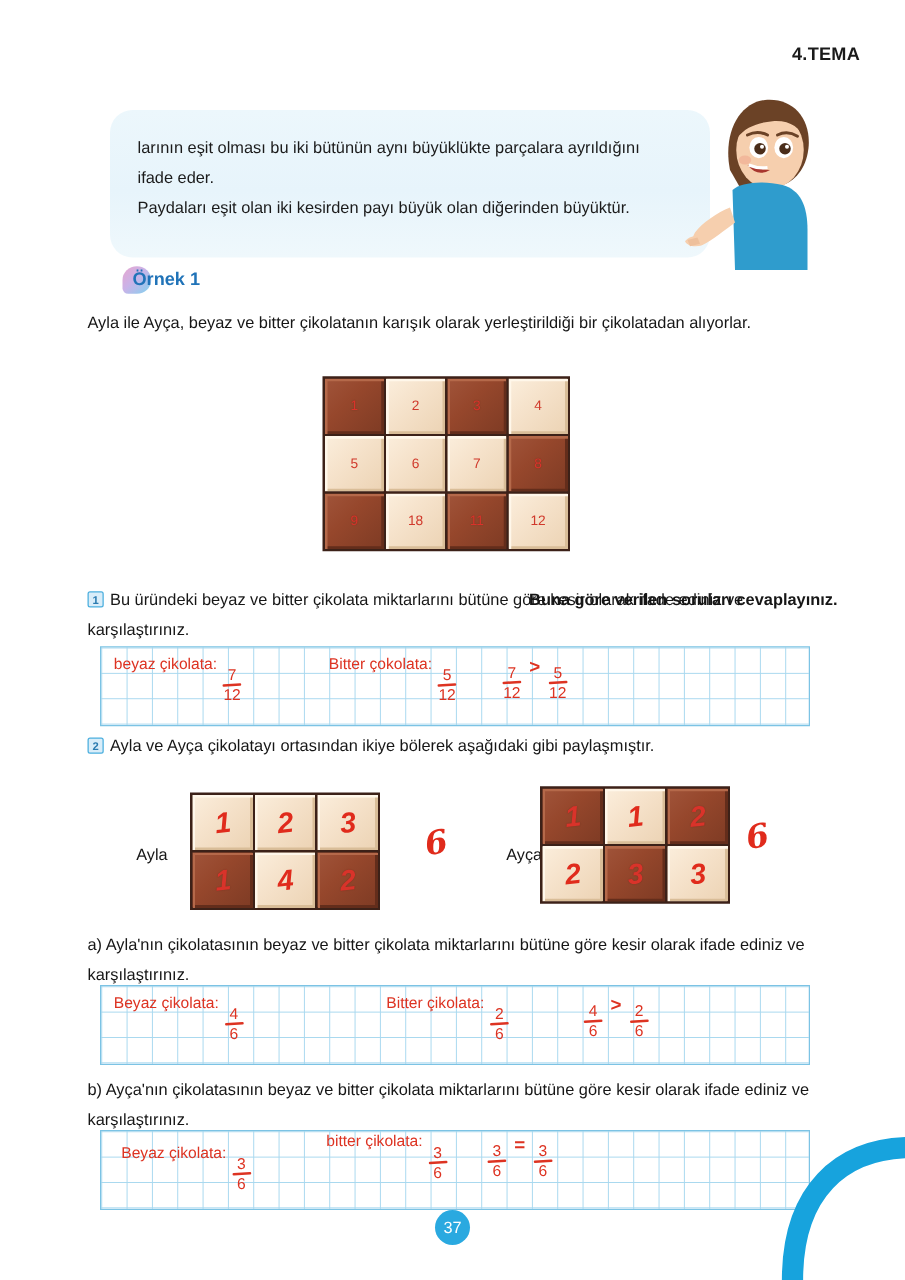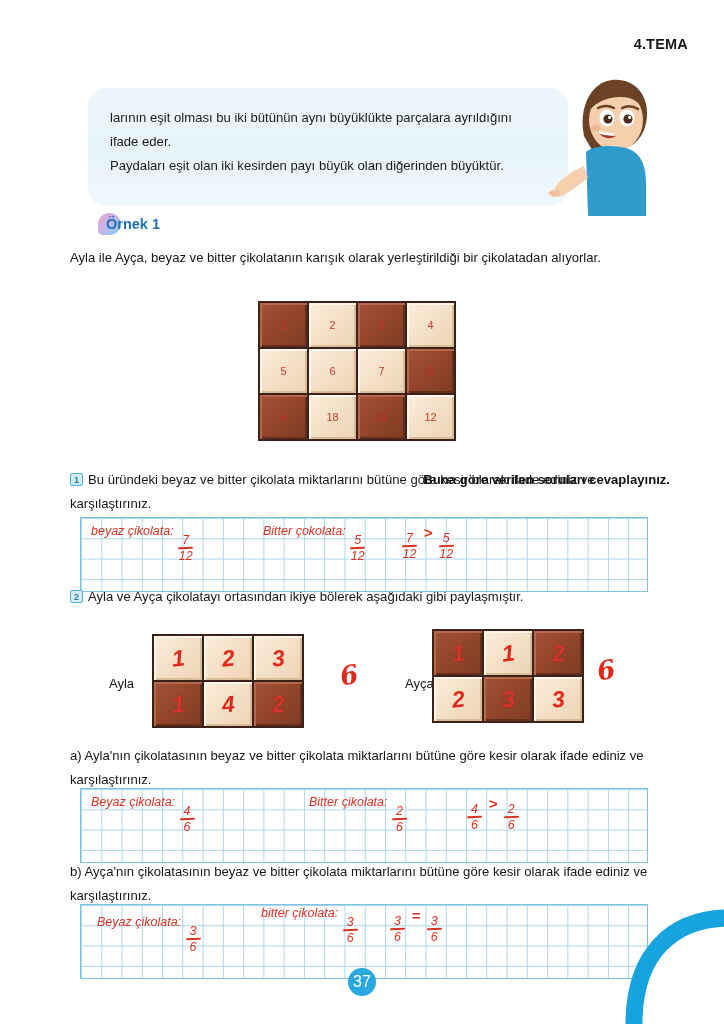--- a/index.html
+++ b/index.html
@@ -107,48 +107,47 @@
 
   .big6 {
     position: absolute; font-size: 26px; font-style: italic; font-weight: bold;
     color: #e02b1c; font-family: "DejaVu Serif", serif; transform: rotate(-10deg);
   }
   #six-ayla { left: 340px; top: 660px; }
   #six-ayca { left: 597px; top: 655px; }
 
   
   .gridtable {
-    position: absolute; left: 80px; width: 568px; height: 75px;
+    position: absolute; left: 80px; width: 568px; height: 64px;
     background-image:
       linear-gradient(to right, #a8d8ef 1px, transparent 1px),
       linear-gradient(to bottom, #a8d8ef 1px, transparent 1px);
     background-size: 20.28px 20.3px;
     border: 1px solid #7cc3e4;
-    font-style: italic;
   }
   .ans {
     position: absolute; color: #e0302080; color: #dd3322;
     font-size: 12.5px; white-space: nowrap;
     font-family: "Liberation Sans", sans-serif;
   }
   .frac {
     display: inline-flex; flex-direction: column; align-items: center;
     vertical-align: -9px; margin: 0 1px;
   }
   .frac .num { font-size: 12.5px; line-height: 12px; }
   .frac .bar { width: 15px; height: 1.6px; background: #dd3322; margin: 1px 0; border-radius: 2px; transform: rotate(-3deg); }
   .frac .den { font-size: 12.5px; line-height: 13px; }
   .cmp { font-size: 15px; font-weight: bold; margin: 0 2px; vertical-align: -5px; }
 
   
   .page-circle {
     position: absolute; left: 348px; top: 968px;
     width: 28px; height: 28px; border-radius: 50%;
     background: #2aa9e0; color: #fff;
-    font-size: 16px; text-align: center; line-height: 28px;
+    font-size: 13px; text-align: center; line-height: 28px;
   }
   .corner-arc {
     position: absolute; right: 0; bottom: 0;
     width: 106px; height: 136px; overflow: hidden;
   }
 </style>
 </head>
 <body>
 
 <div class="page">

